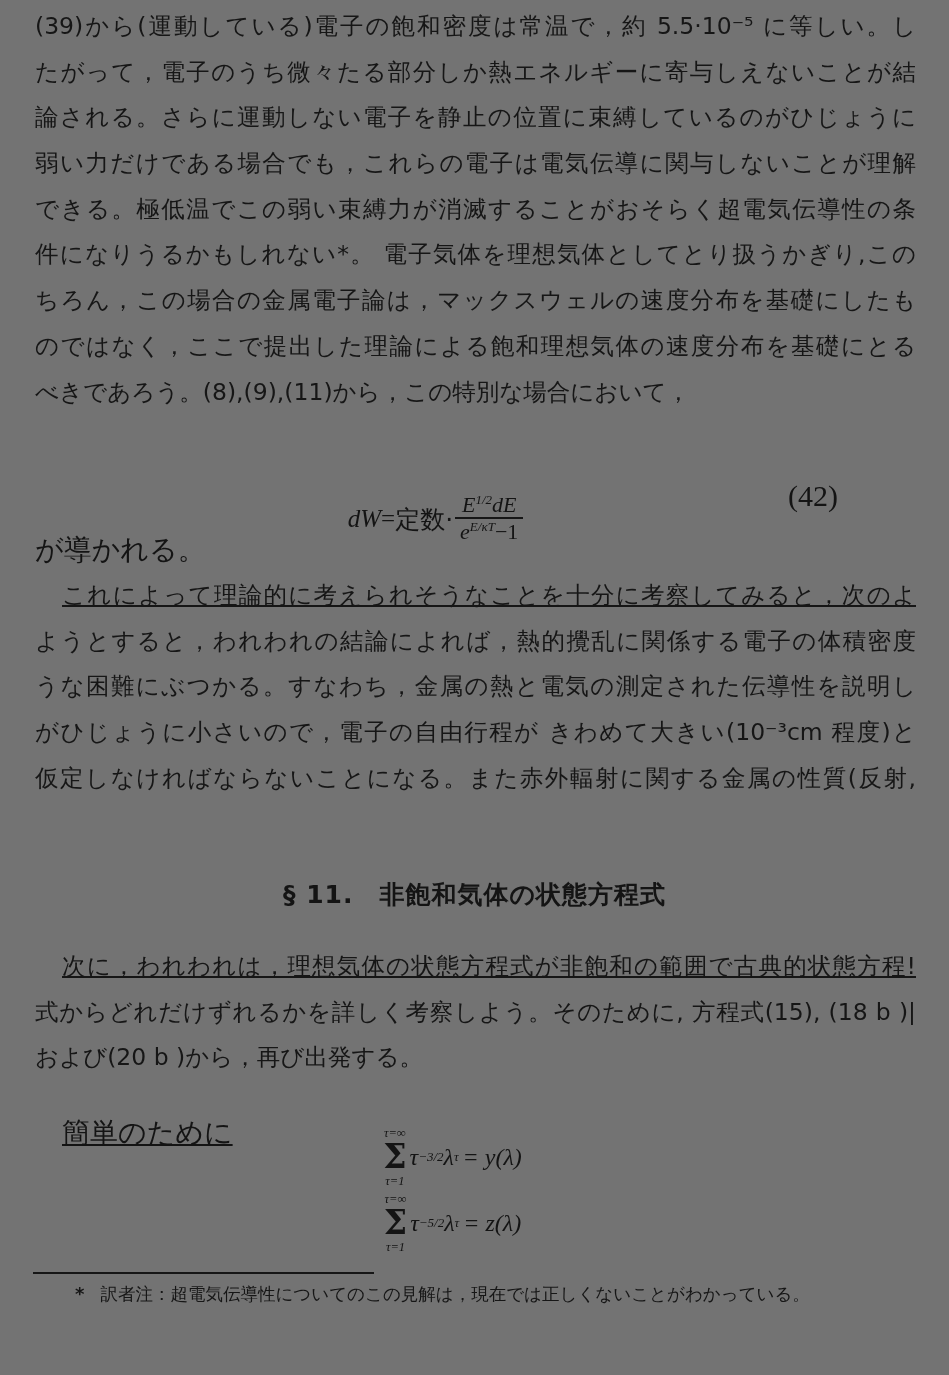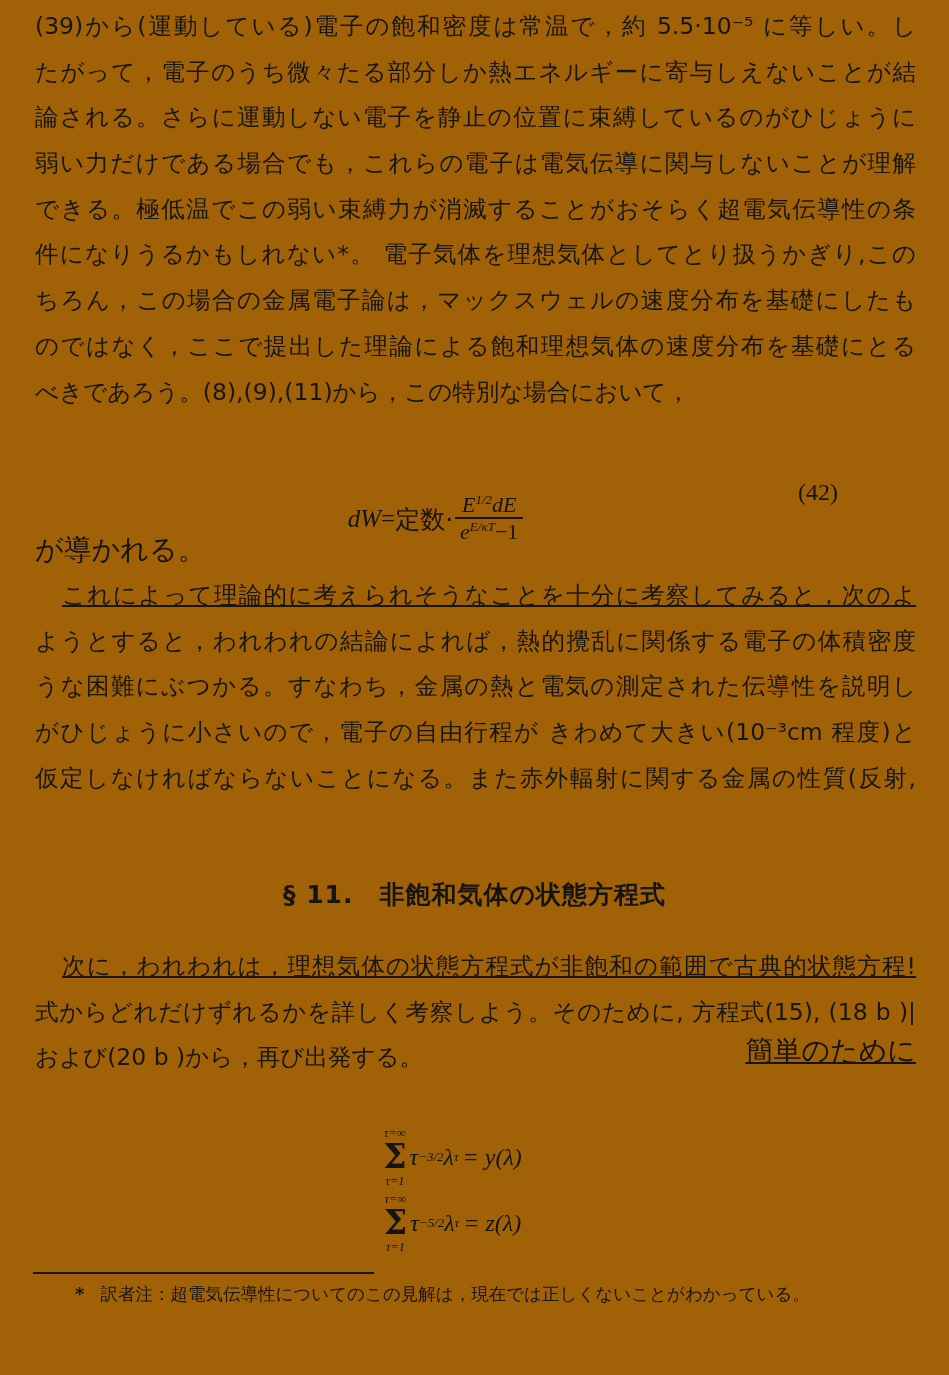--- a/index.html
+++ b/index.html
@@ -1,19 +1,19 @@
 <!DOCTYPE html>
 <html><head>
 <meta charset="utf-8">
 <style>
   html,body { margin:0; padding:0; background:#e8e8e8; }
   .page {
     position:relative;
     width:949px; height:1375px;
-    background:#a16207;
+    background:#737373;
     color:#141414;
     font-family:"DejaVu Sans", sans-serif;
     overflow:hidden;
   }
   .para { position:absolute; left:35px; width:881px; }
   .pline {
     font-size:23.5px;
     height:45.7px; line-height:45.7px;
     white-space:normal;
     color:#161616;
@@ -40,21 +40,21 @@
     display:flex; justify-content:center; align-items:center;
     font-size:25px;
     margin-top:24px;
   }
   .frac { display:inline-block; text-align:center; vertical-align:middle; margin-left:2px; }
   .frac .num { display:block; font-size:22px; line-height:24px; padding:0 5px; }
   .frac .den { display:block; font-size:22px; line-height:26px; padding:0 5px; border-top:2px solid #161616; }
   sup.msup { font-size:13px; vertical-align:super; line-height:0; font-family:"Liberation Serif", serif; font-style:italic; }
   .eq-label {
     position:absolute; right:78px; top:15px;
-    font-size:24px; font-family:"Liberation Serif", serif;
+    font-size:30px; font-family:"Liberation Serif", serif;
   }
 
   .sumrow {
     position:absolute; left:0; width:949px; height:62px;
     display:flex; justify-content:center; align-items:center;
     transform:translateX(-22px);
     font-size:24px;
   }
   .sum { display:inline-flex; flex-direction:column; align-items:center; margin-right:3px; }
   .sum .lim { font-size:12.5px; line-height:14px; font-family:"Liberation Serif", serif; font-style:italic; }
@@ -112,21 +112,21 @@
   </div>
 
   <div class="heading">§ 11.　非飽和気体の状態方程式</div>
 
   <div class="para" style="top:944px;">
     <div class="pline just indent">次に，われわれは，理想気体の状態方程式が非飽和の範囲で古典的状態方程!</div>
     <div class="pline just">式からどれだけずれるかを詳しく考察しよう。そのために, 方程式(15), (18 b )|</div>
     <div class="pline">および(20 b )から，再び出発する。</div>
   </div>
 
-  <div class="single indent" style="top:1028px;text-align:right;">簡単のために</div>
+  <div class="single indent" style="top:1110px;">簡単のために</div>
 
   <div class="sumrow sum1">
     <span class="sum">
       <span class="lim">τ=∞</span>
       <span class="sigma">Σ</span>
       <span class="lim">τ=1</span>
     </span>
     <span class="mi">τ</span>
       <sup class="msup">−3/2</sup>
       <span class="mi">λ</span>

